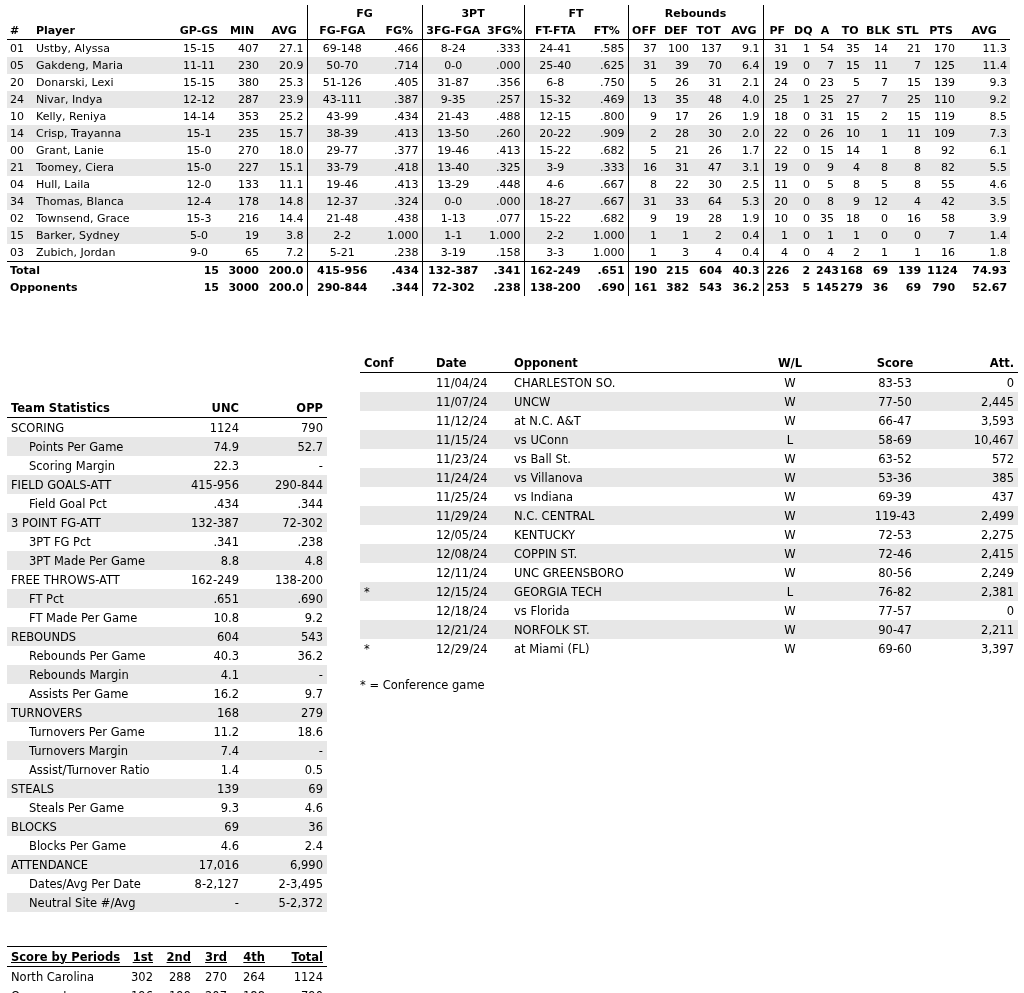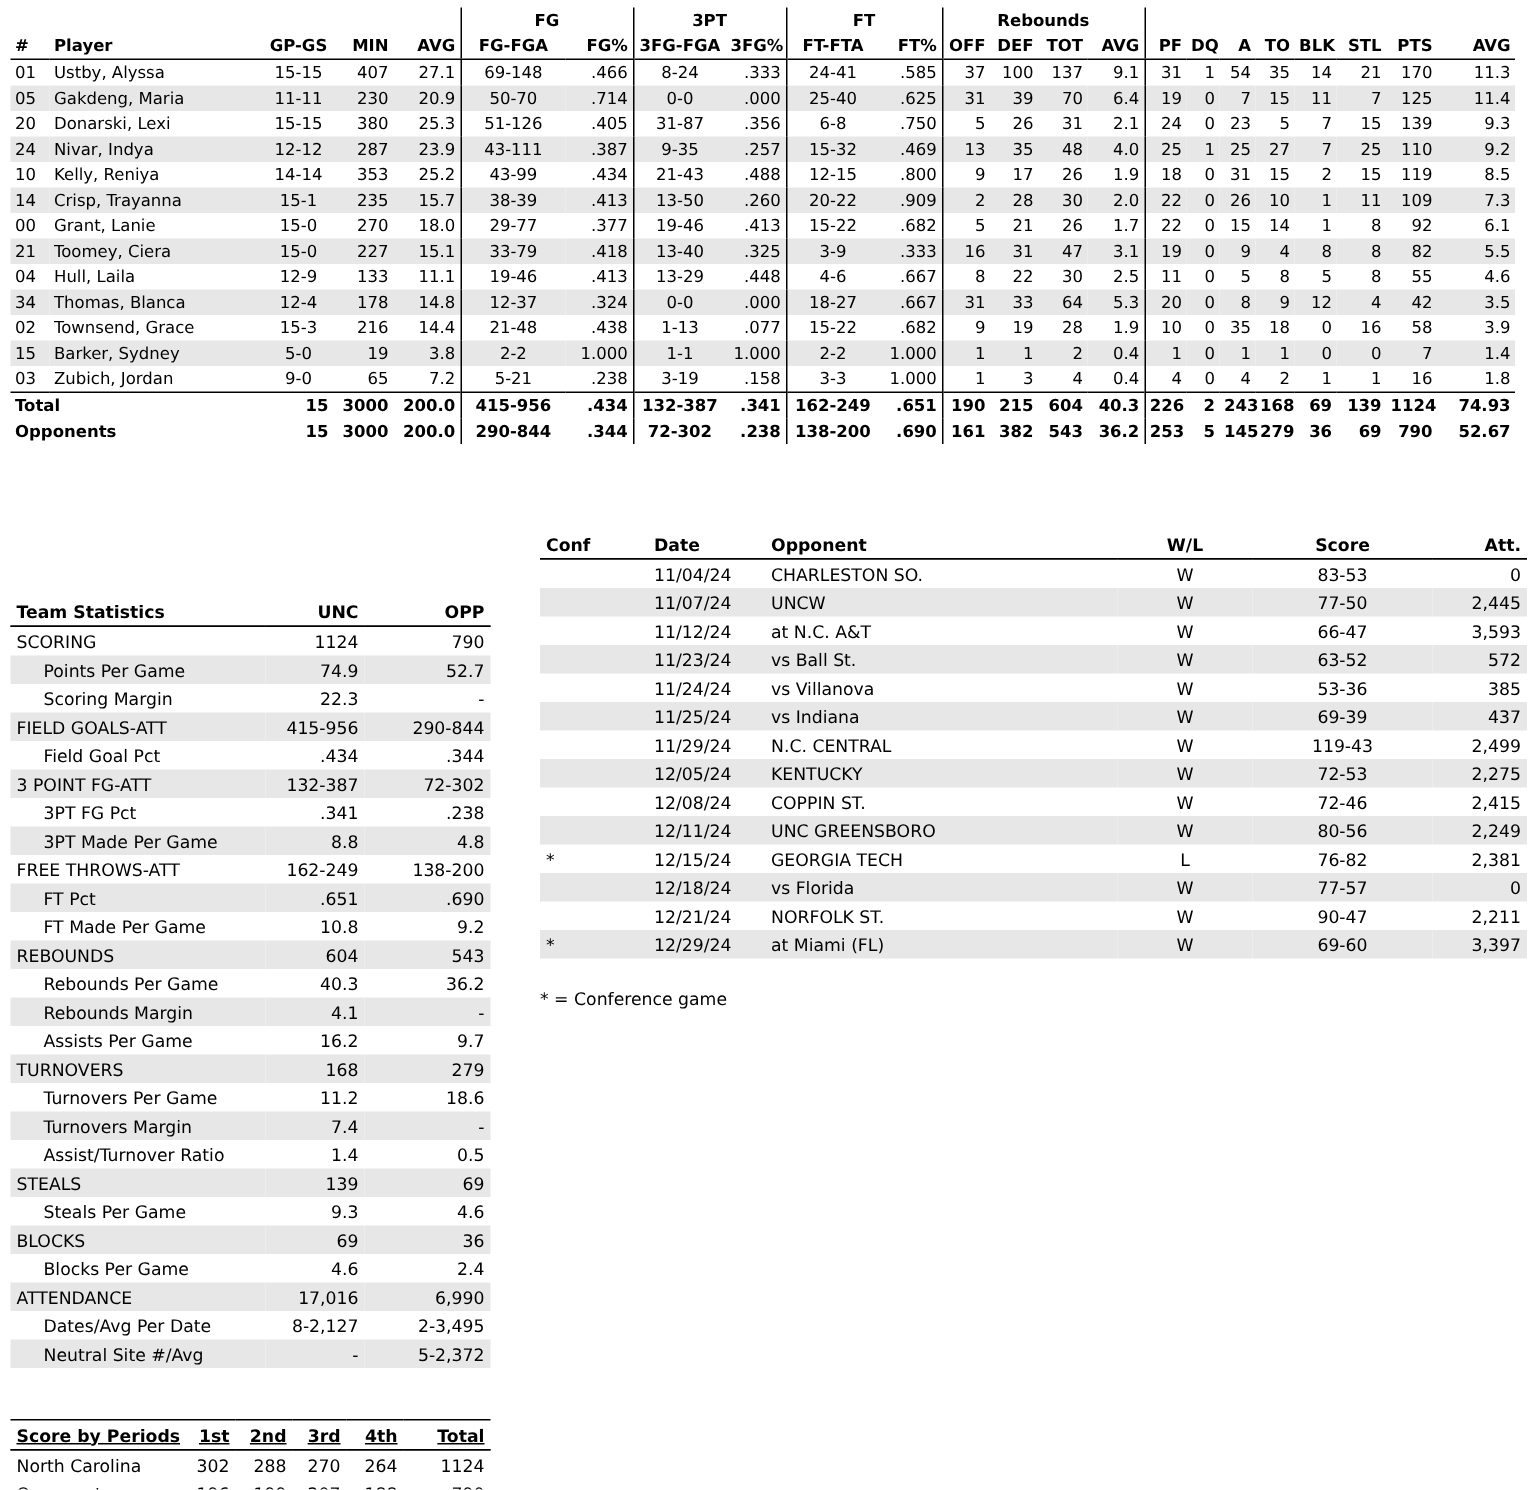--- a/index.html
+++ b/index.html
@@ -15,21 +15,21 @@
 
   table { border-collapse: collapse; table-layout: fixed; }
   th, td { white-space: nowrap; overflow: visible; }
 
   
   .ptable { width: 1003px; }
   .ptable th, .ptable td { font-size: 11px; line-height: 13px; padding: 2px 3px; text-align: right; font-weight: normal; }
   .ptable thead th, .ptable tfoot td { font-weight: bold; }
   .ptable thead tr.grp > th { text-align: center; }
   .ptable thead tr.grp > th + th { border-left: 1px solid #000; }
-  .ptable thead tr.cols > th { border-bottom: 1.5px solid #000; }
+  .ptable thead tr.cols > th { border-bottom: 1.5px solid #000; text-align: center; }
   .ptable thead tr.cols > th:nth-child(1), .ptable thead tr.cols > th:nth-child(2),
   .ptable tbody td:nth-child(1), .ptable tbody td:nth-child(2) { text-align: left; }
   .ptable thead tr.cols > th:nth-child(3), .ptable thead tr.cols > th:nth-child(6),
   .ptable thead tr.cols > th:nth-child(8), .ptable thead tr.cols > th:nth-child(10),
   .ptable tbody td:nth-child(3), .ptable tbody td:nth-child(6),
   .ptable tbody td:nth-child(8), .ptable tbody td:nth-child(10) { text-align: center; }
   .ptable thead tr.cols > th:nth-child(6), .ptable thead tr.cols > th:nth-child(8),
   .ptable thead tr.cols > th:nth-child(10), .ptable thead tr.cols > th:nth-child(12),
   .ptable thead tr.cols > th:nth-child(16),
   .ptable tbody td:nth-child(6), .ptable tbody td:nth-child(8),
@@ -335,21 +335,21 @@
           <td>9</td>
           <td>4</td>
           <td>8</td>
           <td>8</td>
           <td>82</td>
           <td>5.5</td>
         </tr>
         <tr>
           <td>04</td>
           <td>Hull, Laila</td>
-          <td>12-9</td>
+          <td>12-0</td>
           <td>133</td>
           <td>11.1</td>
           <td>19-46</td>
           <td>.413</td>
           <td>13-29</td>
           <td>.448</td>
           <td>4-6</td>
           <td>.667</td>
           <td>8</td>
           <td>22</td>
@@ -749,20 +749,28 @@
             <tr>
               <td></td>
               <td>11/12/24</td>
               <td>at N.C. A&amp;T</td>
               <td>W</td>
               <td>66-47</td>
               <td>3,593</td>
             </tr>
             <tr>
               <td></td>
+              <td>11/15/24</td>
+              <td>vs UConn</td>
+              <td>L</td>
+              <td>58-69</td>
+              <td>10,467</td>
+            </tr>
+            <tr>
+              <td></td>
               <td>11/23/24</td>
               <td>vs Ball St.</td>
               <td>W</td>
               <td>63-52</td>
               <td>572</td>
             </tr>
             <tr>
               <td></td>
               <td>11/24/24</td>
               <td>vs Villanova</td>

